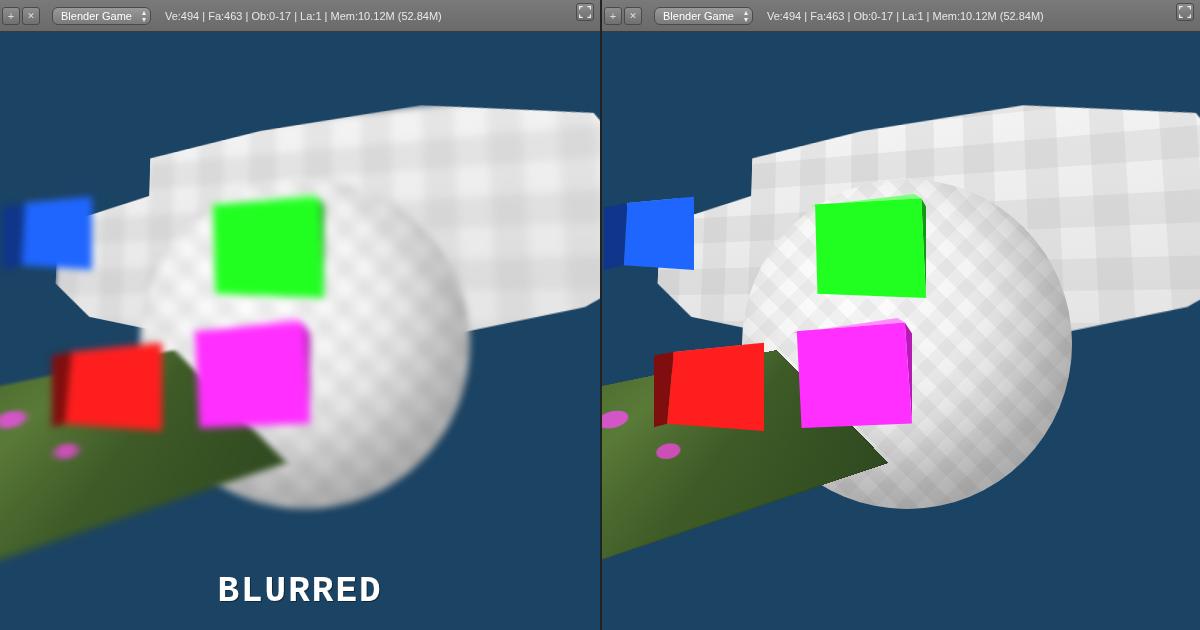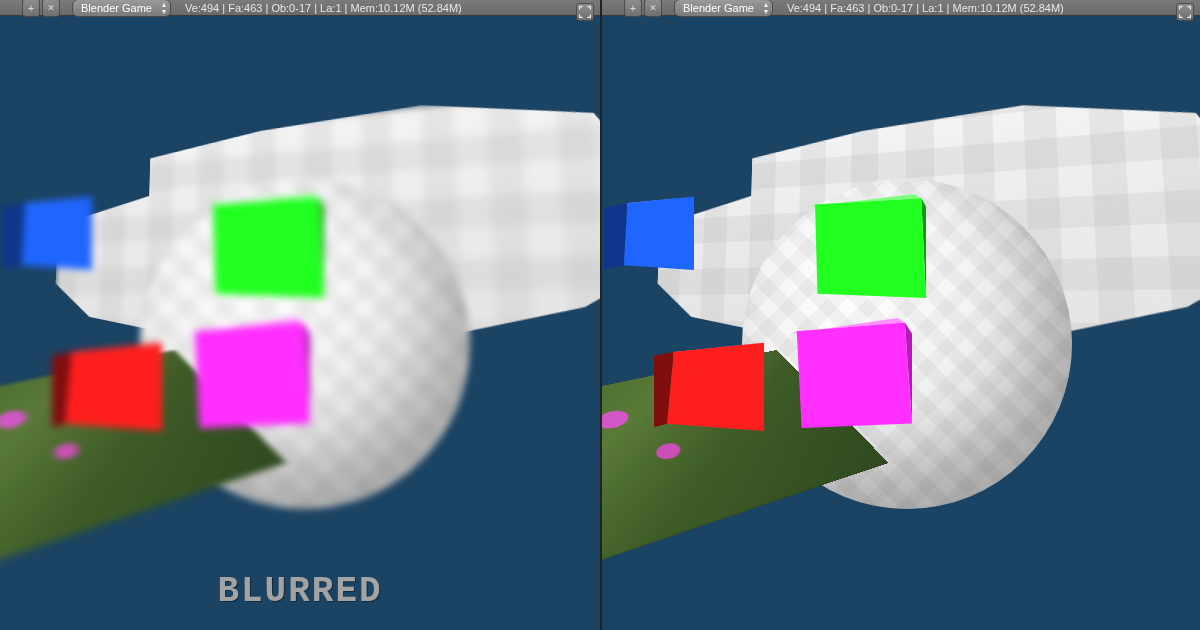--- a/index.html
+++ b/index.html
@@ -8,29 +8,28 @@
   .pane {
     position: relative;
     width: 600px;
     height: 630px;
     background: #1b4363;
     overflow: hidden;
   }
   .pane + .pane { border-left: 2px solid #222; }
   .header {
     position: relative;
-    height: 16px;
+    height: 32px;
     background: linear-gradient(#7a7a7a, #6a6a6a);
     display: flex;
     align-items: center;
     font-size: 11px;
     color: #e8e8e8;
     border-bottom: 1px solid #3a3a3a;
     user-select: none;
-    padding-left: 20px;
   }
   .hdr-btn {
     width: 18px; height: 18px;
     background: linear-gradient(#8f8f8f,#6f6f6f);
     border: 1px solid #4a4a4a;
     border-radius: 3px;
     margin-left: 2px;
     display: flex; align-items: center; justify-content: center;
     font-size: 11px; color: #ddd;
   }
@@ -77,21 +76,21 @@
   }
   .blurred .viewport > * { filter: blur(3.5px); }
   .caption {
     position: absolute;
     bottom: 18px; left: 0; right: 0;
     text-align: center;
     font-family: "Courier New", monospace;
     font-weight: bold;
     font-size: 36px;
     letter-spacing: 2px;
-    color: #a3a3a3;
+    color: #ffffff;
     text-shadow: 1px 1px 0 rgba(0,0,0,.4);
   }
 
   
   .sphere {
     position: absolute;
     left: 140px; top: 155px;
     width: 330px; height: 330px;
     border-radius: 50%;
     background:

